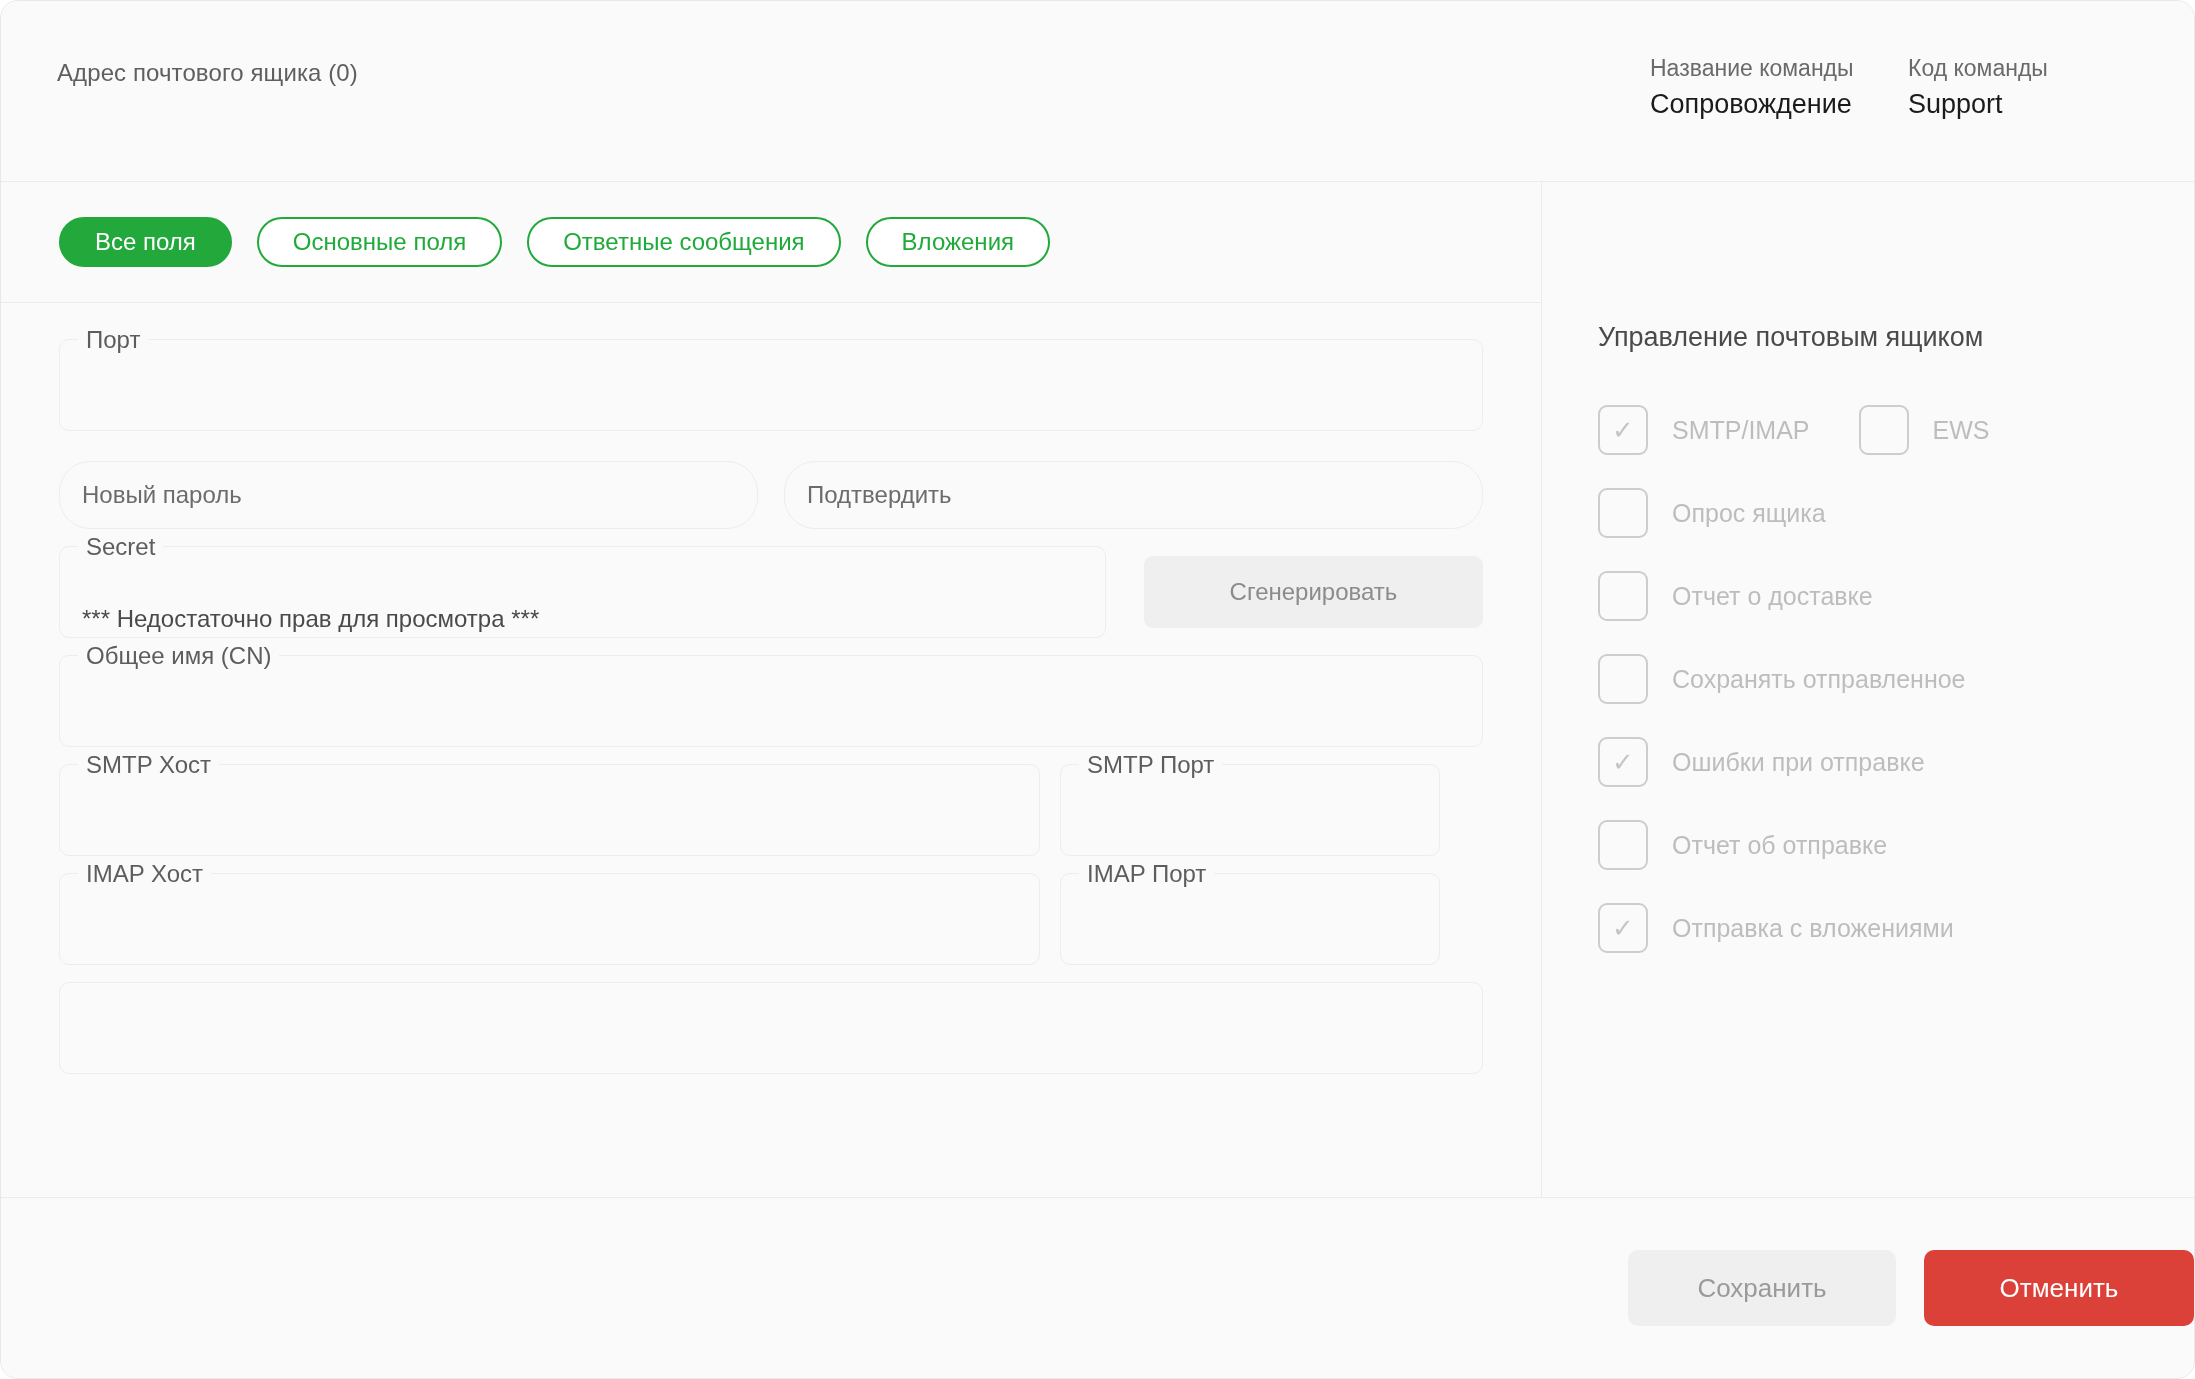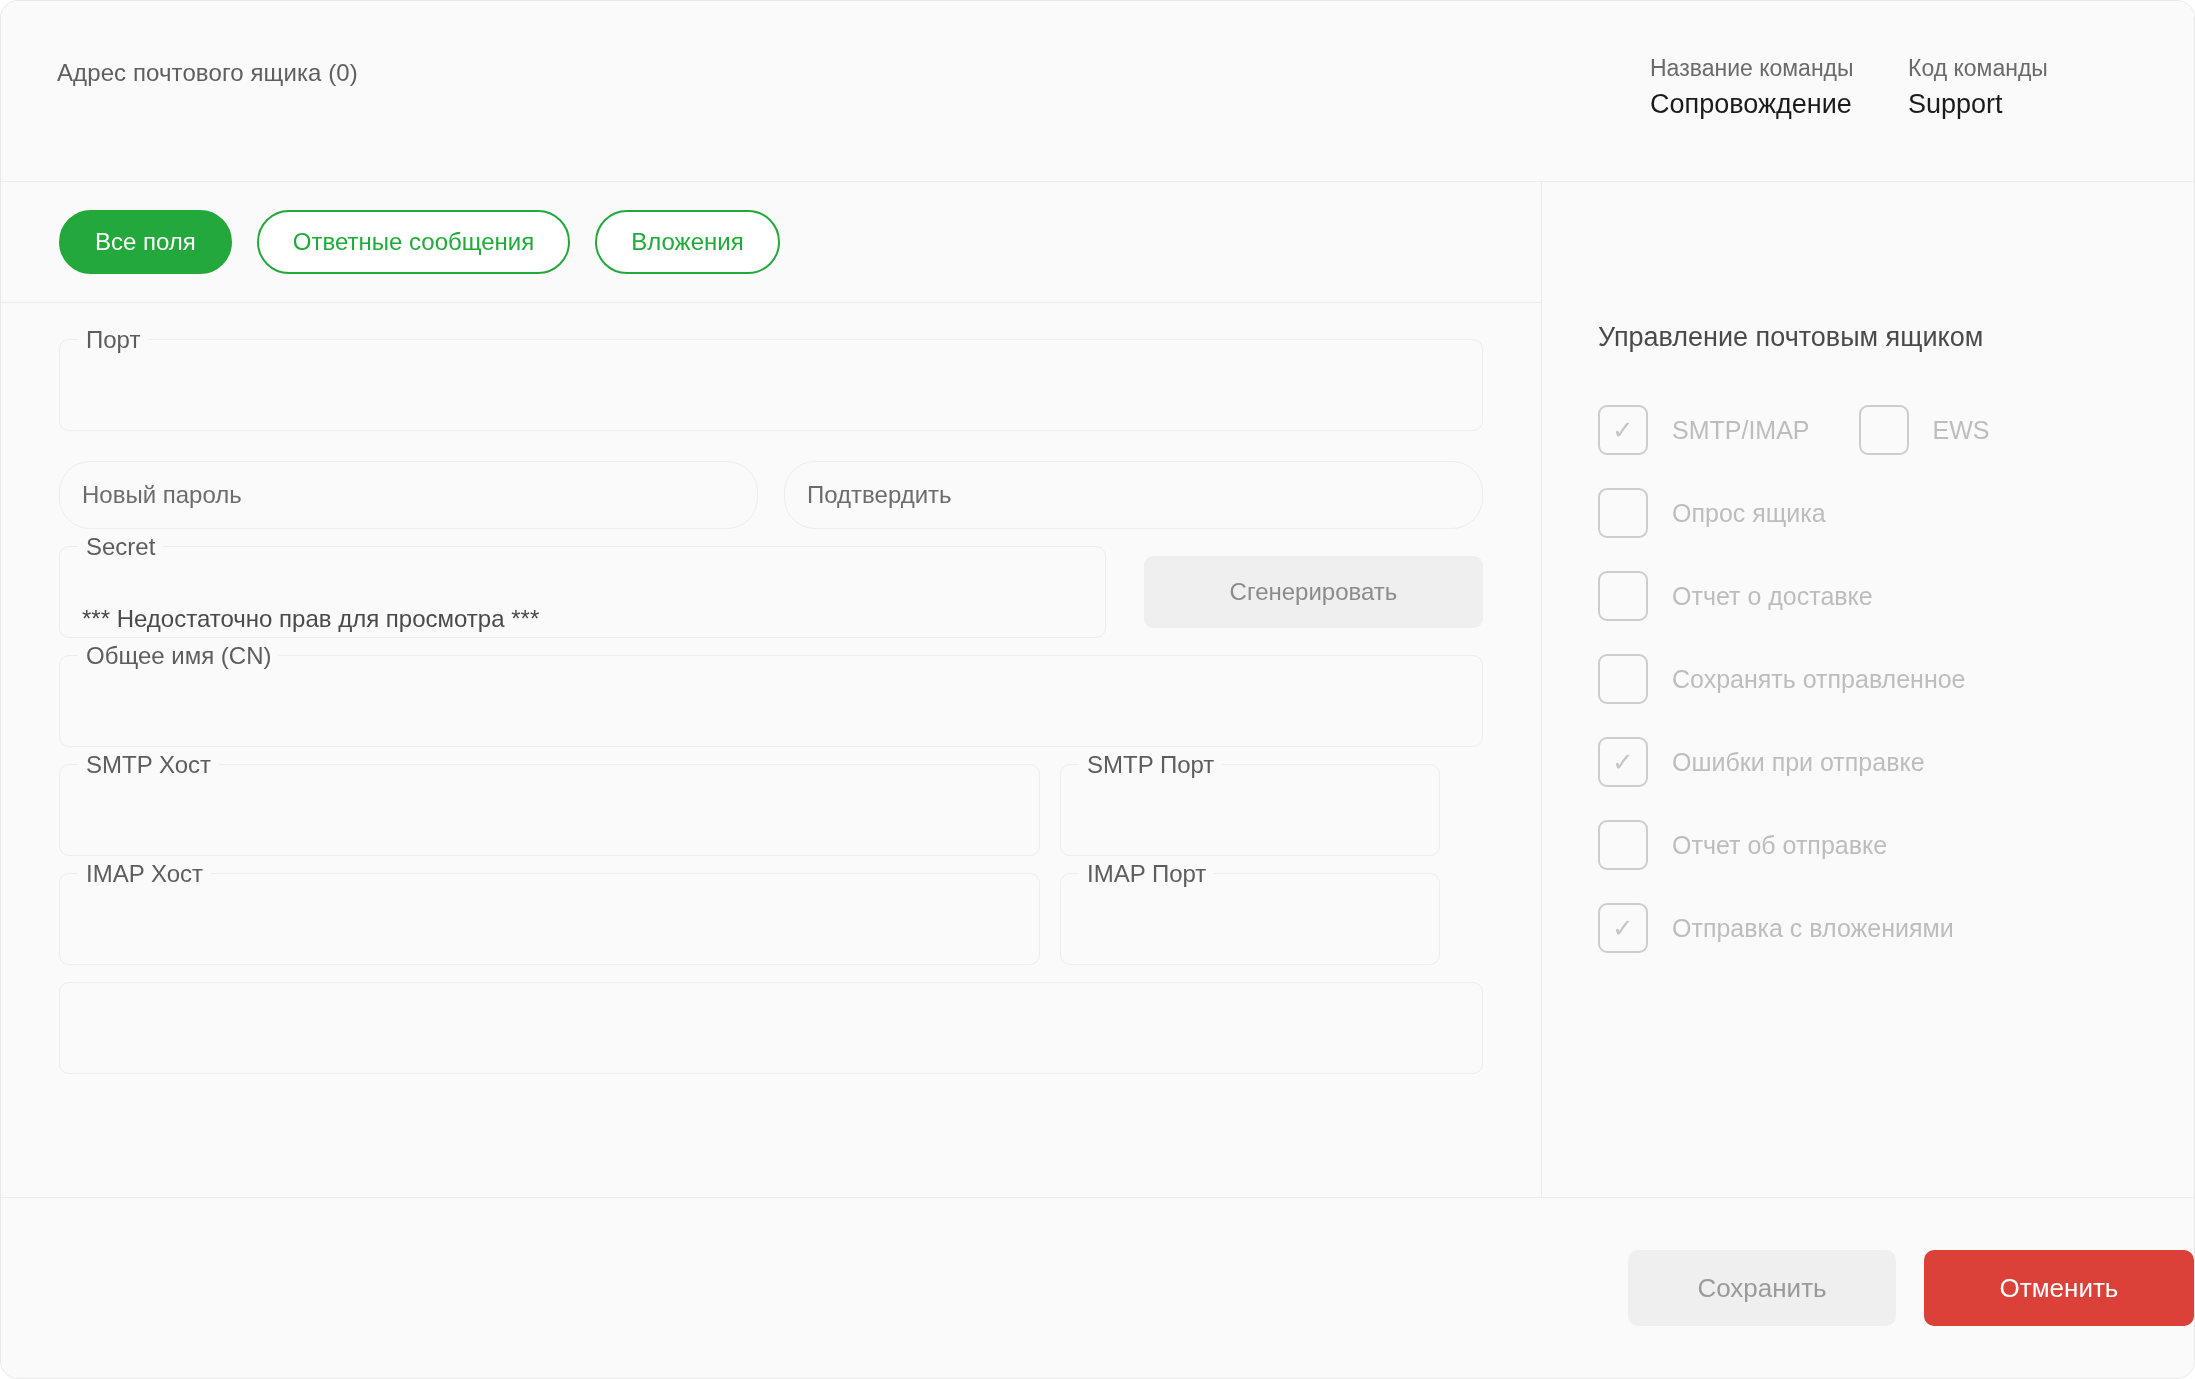--- a/index.html
+++ b/index.html
@@ -96,21 +96,21 @@
     height: 121px;
     flex: 0 0 121px;
     border-bottom: 1px solid #ececec;
     display: flex;
     align-items: center;
     gap: 25px;
     padding-left: 58px;
   }
 
   .tab {
-    height: 64px;
+    height: 50px;
     border-radius: 32px;
     padding: 12px 34px;
     display: inline-flex;
     align-items: center;
     justify-content: center;
     font-size: 24px;
     cursor: pointer;
     white-space: nowrap;
     background: #ffffff;
     color: #1faa39;
@@ -330,20 +330,21 @@
       </div>
     </div>
   </div>
 
   <div class="body">
 
     <div class="left-pane">
 
       <div class="tabbar">
         <div class="tab active">Все поля</div>
+        <div class="tab">Основные поля</div>
         <div class="tab">Ответные сообщения</div>
         <div class="tab">Вложения</div>
       </div>
 
       <div class="form-scroll">
 
         <div class="row r-login">
           <div class="field" style="flex:1">
             <span class="legend">Порт</span>
             <span class="value"></span>

